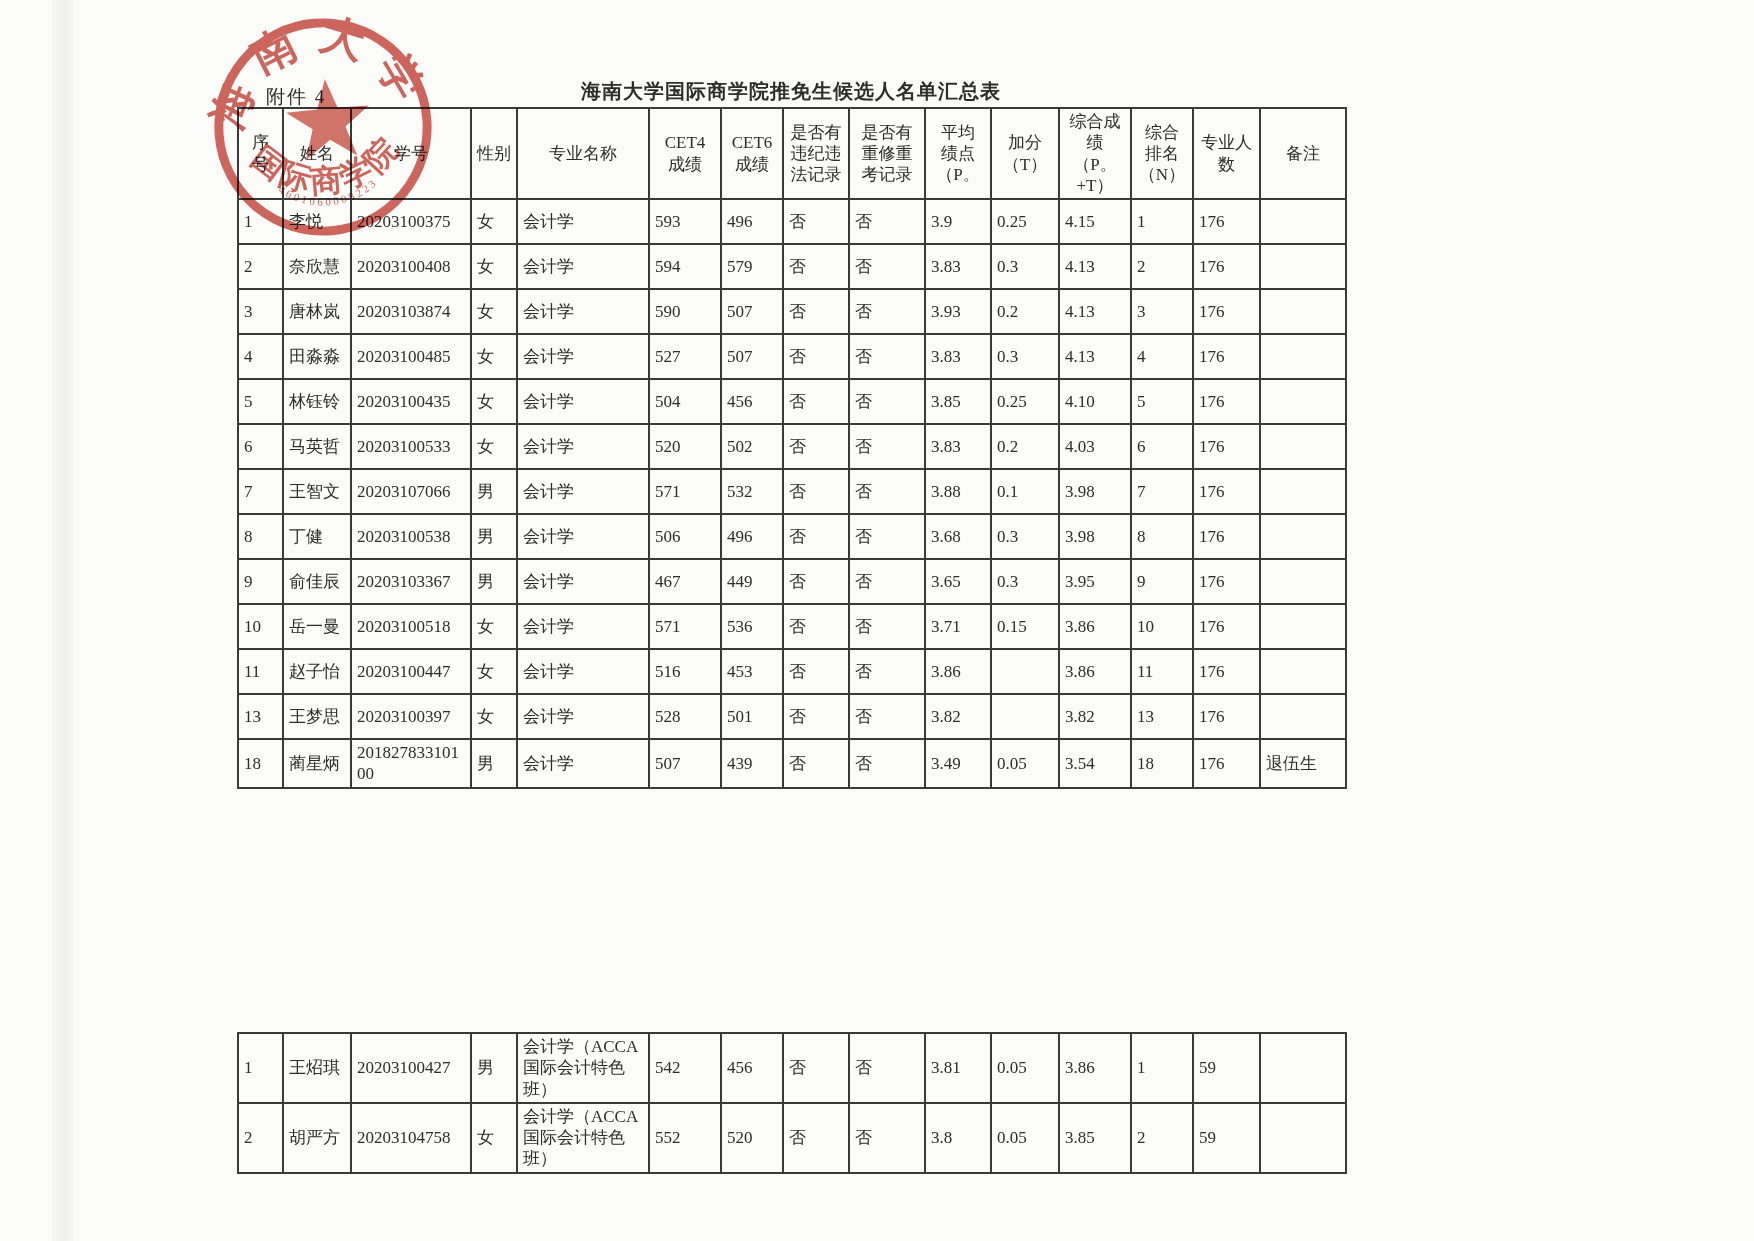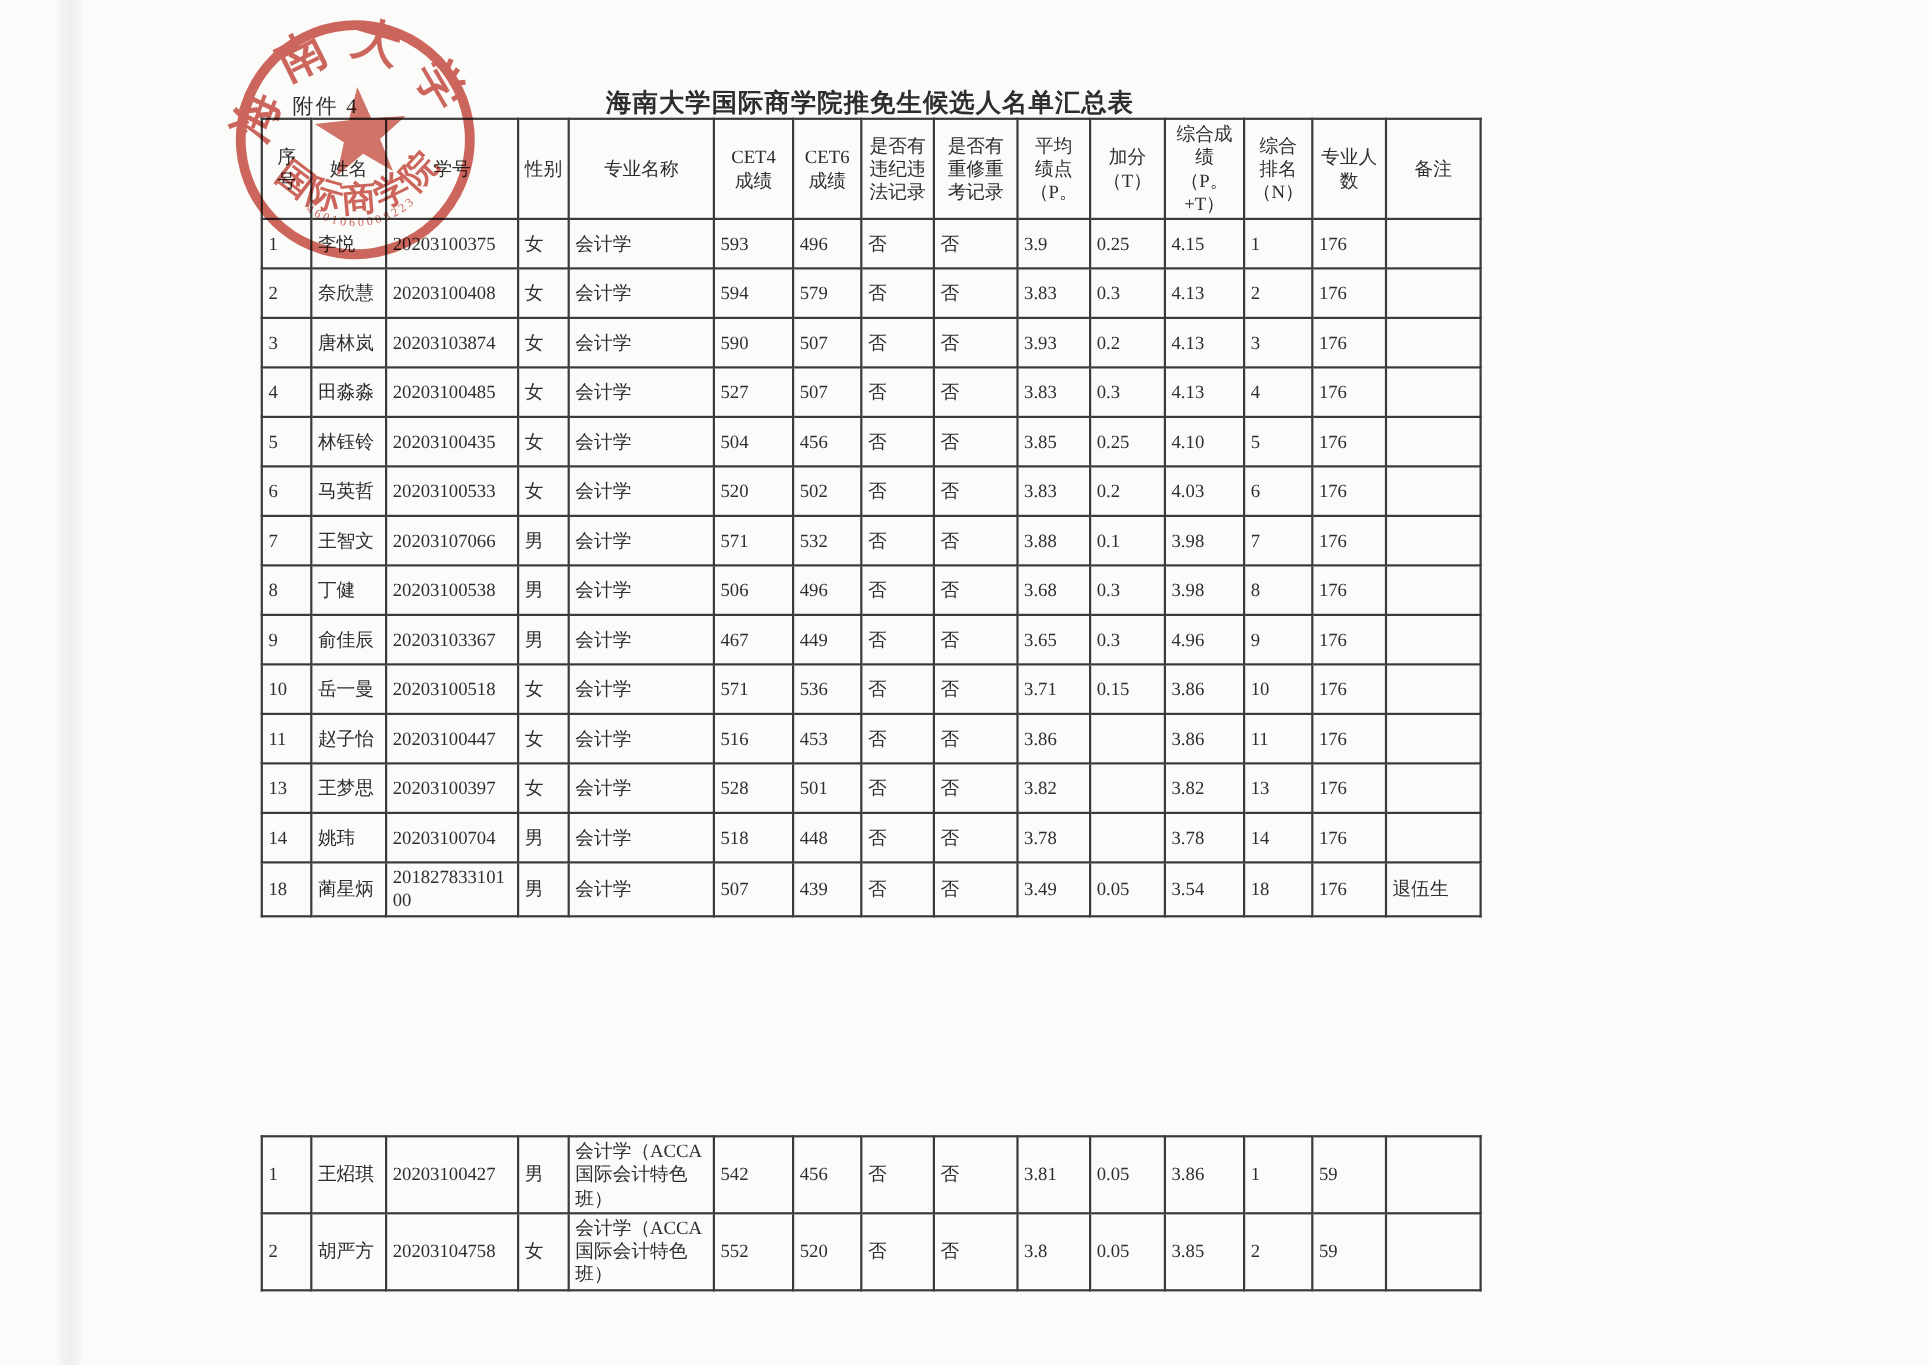--- a/index.html
+++ b/index.html
@@ -13,21 +13,21 @@
     position:absolute; left:52px; top:0; width:22px; height:100%;
     background:linear-gradient(to right, rgba(0,0,0,0.015), rgba(0,0,0,0.05), rgba(0,0,0,0.015));
     pointer-events:none;
   }
   .attachment-label {
     position:absolute; left:266px; top:48px;
     font-size:19px; letter-spacing:2px;margin-top:36px;
   }
   .page-title {
     position:absolute; left:237px; top:78px; width:1108px;
-    text-align:center; font-size:23px; font-weight:bold; letter-spacing:1px;
+    text-align:center; font-size:20px; font-weight:bold; letter-spacing:1px;
   }
   table {
     position:absolute; border-collapse:collapse; table-layout:fixed;
     width:1108px; background:transparent;
   }
   #main-table { left:237px; top:107px; }
   #acca-table { left:237px; top:1032px; }
   th, td {
     border:2px solid #3a3a3a;
     font-size:17px; line-height:1.25;
@@ -252,21 +252,21 @@
         <td>俞佳辰</td>
         <td>20203103367</td>
         <td>男</td>
         <td>会计学</td>
         <td>467</td>
         <td>449</td>
         <td>否</td>
         <td>否</td>
         <td>3.65</td>
         <td>0.3</td>
-        <td>4.96</td>
+        <td>3.95</td>
         <td>9</td>
         <td>176</td>
         <td></td>
       </tr>
       <tr>
         <td>10</td>
         <td>岳一曼</td>
         <td>20203100518</td>
         <td>女</td>
         <td>会计学</td>
@@ -305,37 +305,20 @@
         <td>女</td>
         <td>会计学</td>
         <td>528</td>
         <td>501</td>
         <td>否</td>
         <td>否</td>
         <td>3.82</td>
         <td></td>
         <td>3.82</td>
         <td>13</td>
-        <td>176</td>
-        <td></td>
-      </tr>
-      <tr>
-        <td>14</td>
-        <td>姚玮</td>
-        <td>20203100704</td>
-        <td>男</td>
-        <td>会计学</td>
-        <td>518</td>
-        <td>448</td>
-        <td>否</td>
-        <td>否</td>
-        <td>3.78</td>
-        <td></td>
-        <td>3.78</td>
-        <td>14</td>
         <td>176</td>
         <td></td>
       </tr>
       <tr>
         <td>18</td>
         <td>蔺星炳</td>
         <td>20182783310100</td>
         <td>男</td>
         <td>会计学</td>
         <td>507</td>

